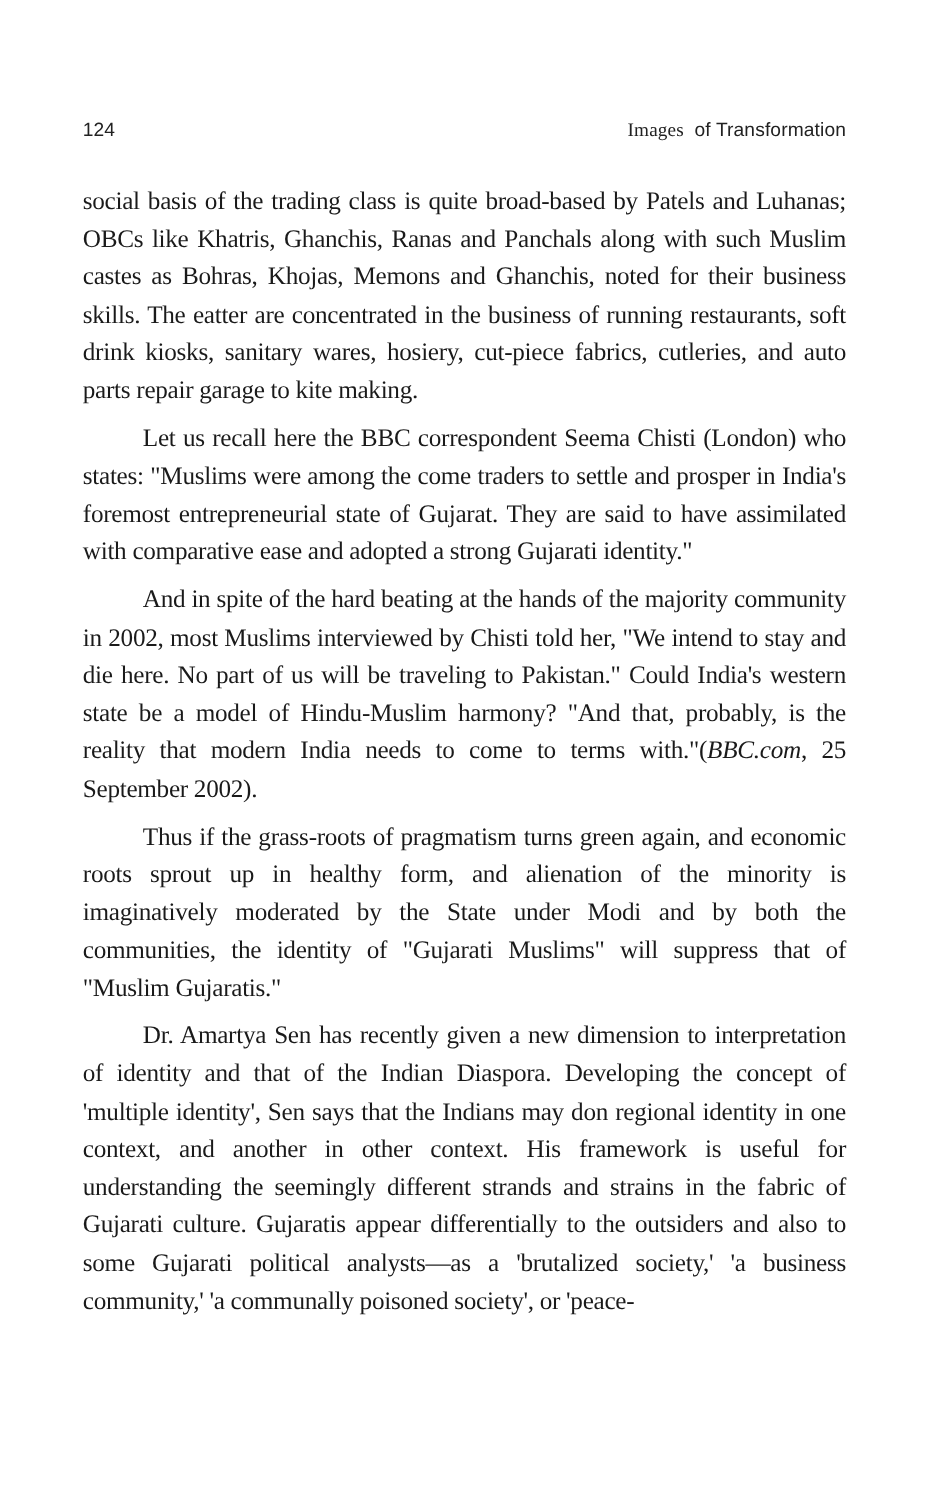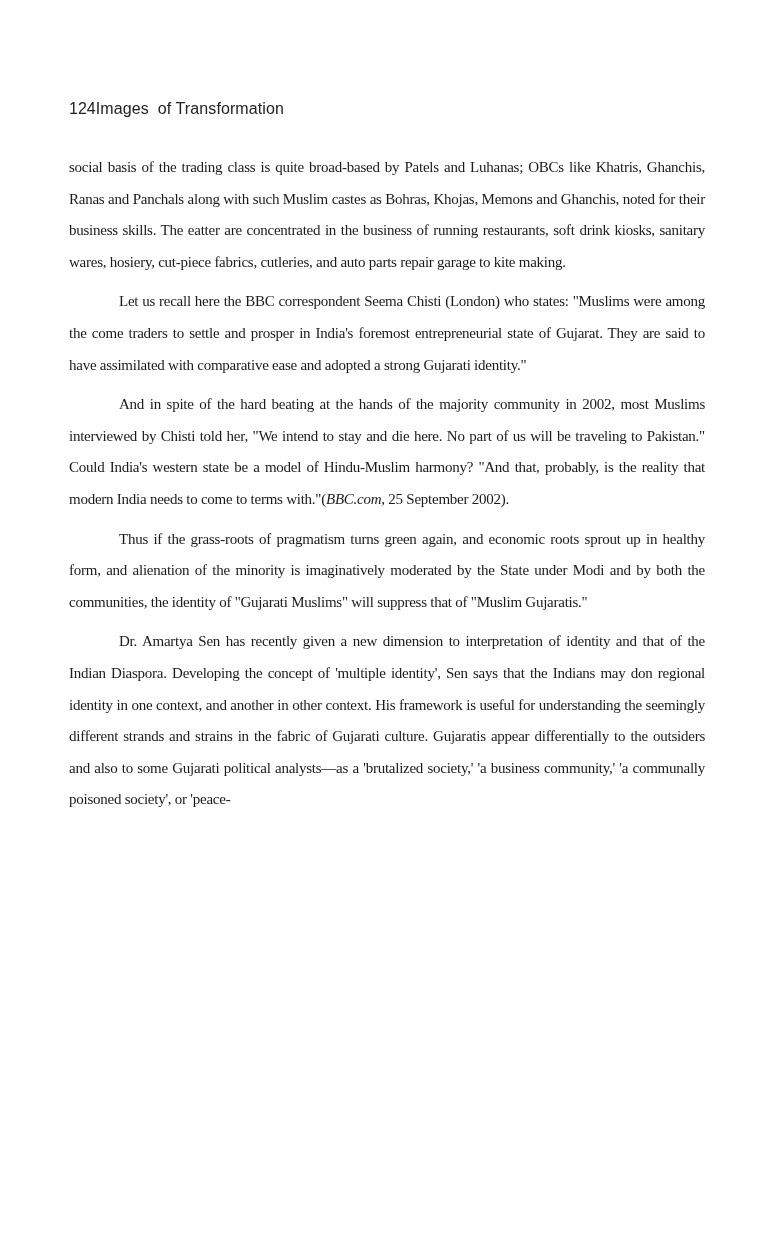--- a/index.html
+++ b/index.html
@@ -15,36 +15,38 @@
       color: #1a1a1a;
     }
     .page {
       position: absolute;
       left: 69px;
       top: 100px;
       width: 636px;
     }
     .running-head {
       display: flex;
+      justify-content: space-between;
       align-items: baseline;
       font-family: "Liberation Sans", sans-serif;
       font-size: 16px;
       color: #222;
       height: 24px;
       margin-bottom: 28px;
     }
     .running-head .title {
       letter-spacing: 0.1px;
     }
     .running-head .title .w1 {
       margin-right: 9px;
+      font-family: Liberation Serif, serif;
     }
     .body-text {
       font-family: "Liberation Serif", serif;
-      font-size: 15px;
+      font-size: 21px;
       line-height: 31.6px;
       text-align: justify;
       letter-spacing: -0.25px;
     }
     .body-text p {
       margin: 0 0 8px 0;
     }
     .body-text p.indent {
       text-indent: 50px;
     }

